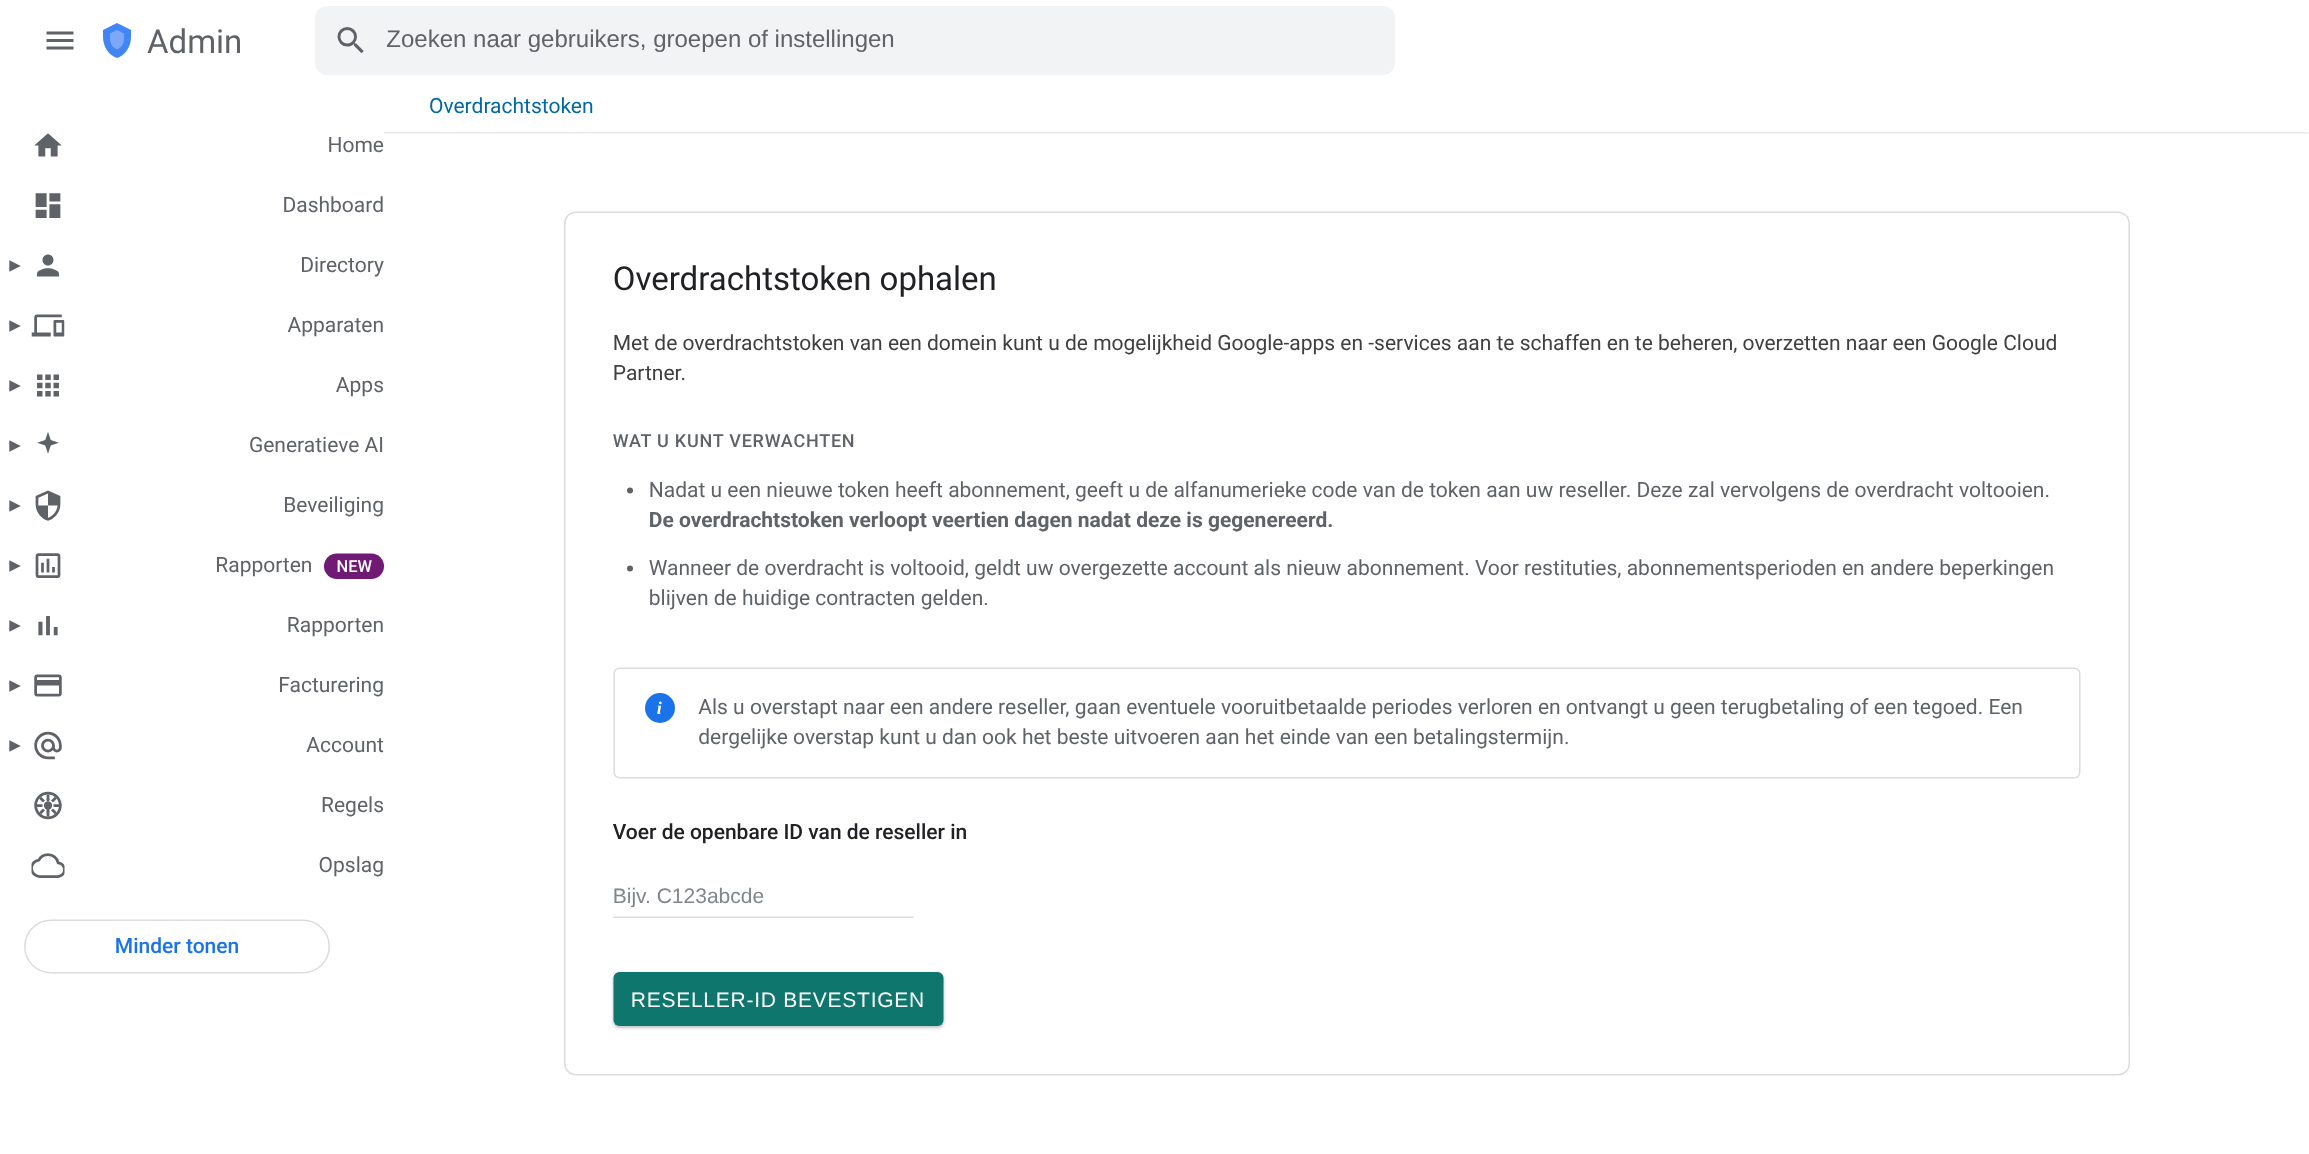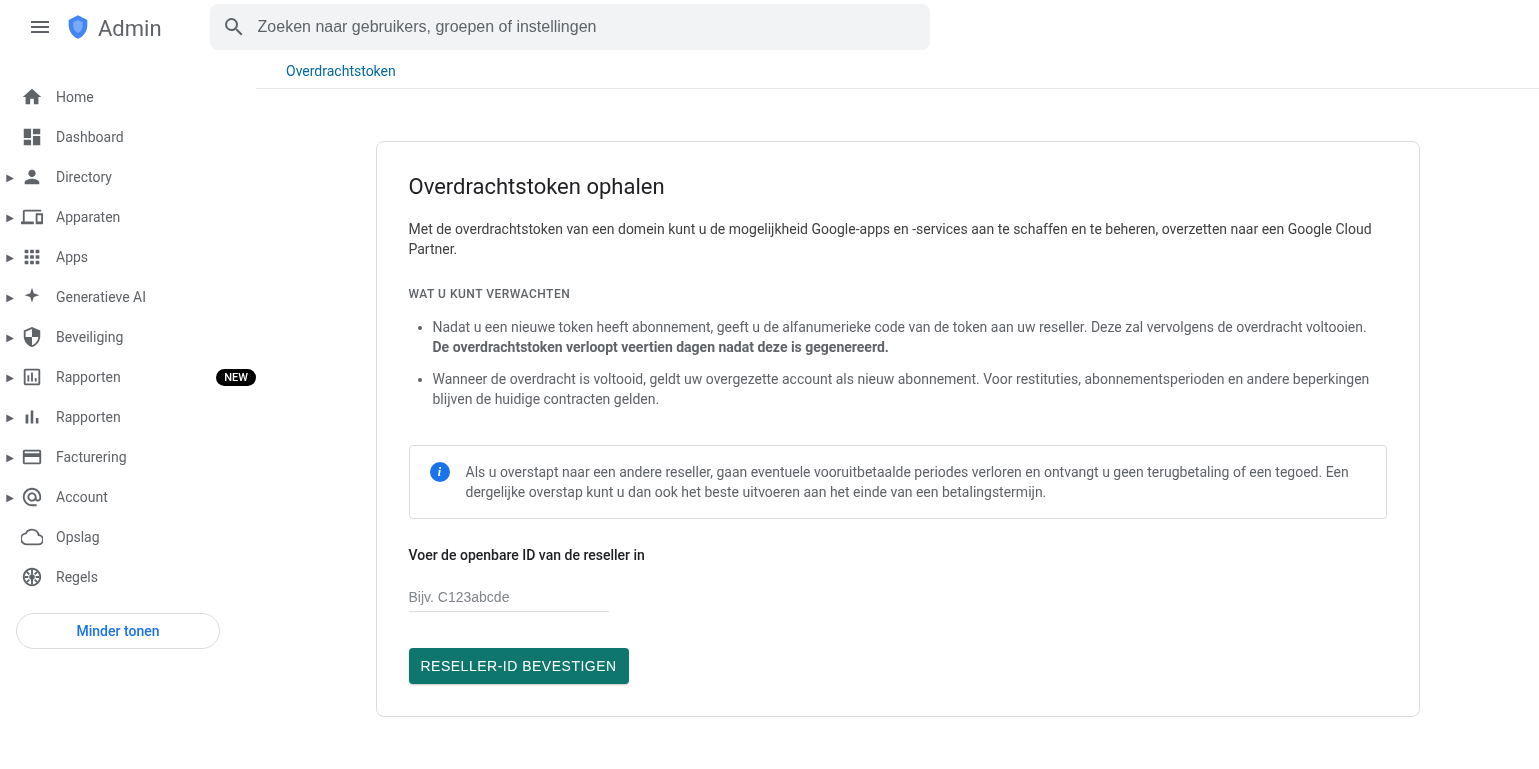--- a/index.html
+++ b/index.html
@@ -6,27 +6,27 @@
 body { font-family: 'Google Sans', Roboto, Arial, sans-serif; color: #202124; background: #fff; }
 .header { display: flex; align-items: center; height: 53px; padding: 0 16px; }
 .menu-btn { width: 48px; height: 48px; display: flex; align-items: center; justify-content: center; cursor: pointer; border-radius: 50%; }
 .logo-area { display: flex; align-items: flex-end; gap: 6px; margin-left: 0; }
 .logo-icon { width: 28px; height: 28px; }
 .logo-text { font-size: 22px; color: #5f6368; }
 .search-box { flex: 0 0 720px; height: 46px; background: #f1f3f4; border-radius: 8px; display: flex; align-items: center; padding: 0 12px; margin-left: 48px; }
 .search-input { border: none; background: transparent; outline: none; flex: 1; font-size: 16px; color: #5f6368; margin-left: 12px; }
 .search-input::placeholder { color: #5f6368; }
 .layout { display: flex; }
-.sidebar { width: 256px; padding-top: 24px; flex-shrink: 0; }
+.sidebar { width: 256px; padding-top: 24px; flex-shrink: 0; text-align: right; }
 .nav-item { display: flex; align-items: center; height: 40px; padding-left: 0; cursor: pointer; color: #5f6368; font-size: 14px; }
 .nav-chevron { width: 20px; display: flex; align-items: center; justify-content: center; font-size: 10px; color: #5f6368; visibility: hidden; }
 .nav-chevron.visible { visibility: visible; }
 .nav-icon { width: 24px; height: 24px; margin-right: 12px; display: flex; align-items: center; justify-content: center; }
 .nav-label { flex: 1; }
-.badge { background: #000000; color: #fff; font-size: 11px; font-weight: 500; padding: 2px 8px; border-radius: 10px; margin-left: 8px; }
+.badge { background: #701a75; color: #fff; font-size: 11px; font-weight: 500; padding: 2px 8px; border-radius: 10px; margin-left: 8px; }
 .less-btn { margin: 16px 16px 0 16px; border: 1px solid #dadce0; border-radius: 24px; height: 36px; display: flex; align-items: center; justify-content: center; color: #1a73e8; font-size: 14px; font-weight: 500; cursor: pointer; width: 204px; }
 .main { flex: 1; }
 .breadcrumb-bar { height: 36px; display: flex; align-items: center; padding-left: 30px; border-bottom: 1px solid #e8eaed; font-size: 14px; color: #0369a1; }
 .content { display: flex; justify-content: center; padding: 52px 0; }
 .card { width: 1044px; border: 1px solid #dadce0; border-radius: 8px; padding: 32px; }
 .card-title { font-size: 22px; font-weight: 400; color: #202124; margin-bottom: 20px; }
 .card-desc { font-size: 14px; color: #404040; line-height: 20px; margin-bottom: 28px; }
 .section-label { font-size: 12px; font-weight: 500; color: #5f6368; letter-spacing: 0.5px; margin-bottom: 16px; }
 .bullet-list { list-style: disc; padding-left: 24px; margin-bottom: 36px; }
 .bullet-list li { font-size: 14px; color: #5f6368; line-height: 20px; margin-bottom: 12px; }
@@ -164,35 +164,35 @@
             <svg width="22" height="22" viewBox="0 0 24 24" fill="#5f6368">
               <path d="M12 2C6.48 2 2 6.48 2 12s4.48 10 10 10h5v-2h-5c-4.34 0-8-3.66-8-8s3.66-8 8-8 8 3.66 8 8v1.43c0 .79-.71 1.57-1.5 1.57s-1.5-.78-1.5-1.57V12c0-2.76-2.24-5-5-5s-5 2.24-5 5 2.24 5 5 5c1.38 0 2.64-.56 3.54-1.47.65.89 1.77 1.47 2.96 1.47 1.97 0 3.5-1.6 3.5-3.57V12c0-5.52-4.48-10-10-10zm0 13c-1.66 0-3-1.34-3-3s1.34-3 3-3 3 1.34 3 3-1.34 3-3 3z"></path>
             </svg>
           </span>
           <span class="nav-label">Account</span>
         </div>
         <div class="nav-item">
           <span class="nav-chevron ">▶</span>
           <span class="nav-icon">
             <svg width="22" height="22" viewBox="0 0 24 24" fill="#5f6368">
-              <path d="M19.35 10.04C18.67 6.59 15.64 4 12 4 9.11 4 6.6 5.64 5.35 8.04 2.34 8.36 0 10.91 0 14c0 3.31 2.69 6 6 6h13c2.76 0 5-2.24 5-5 0-2.64-2.05-4.78-4.65-4.96z" fill="none" stroke="#5f6368" stroke-width="2"></path>
-            </svg>
-          </span>
-          <span class="nav-label">Opslag</span>
-        </div>
-        <div class="nav-item">
-          <span class="nav-chevron ">▶</span>
-          <span class="nav-icon">
-            <svg width="22" height="22" viewBox="0 0 24 24" fill="#5f6368">
               <path d="M12 2C6.48 2 2 6.48 2 12s4.48 10 10 10 10-4.48 10-10S17.52 2 12 2zm0 18c-4.41 0-8-3.59-8-8s3.59-8 8-8 8 3.59 8 8-3.59 8-8 8zm-1-13h2v2h-2zm0 4h2v6h-2z" transform="rotate(0)"></path>
               <circle cx="12" cy="12" r="3"></circle>
               <path d="M12 4v4M12 16v4M4 12h4M16 12h4M6.3 6.3l2.8 2.8M14.9 14.9l2.8 2.8M6.3 17.7l2.8-2.8M14.9 9.1l2.8-2.8" stroke="#5f6368" stroke-width="2" fill="none"></path>
             </svg>
           </span>
           <span class="nav-label">Regels</span>
+        </div>
+        <div class="nav-item">
+          <span class="nav-chevron ">▶</span>
+          <span class="nav-icon">
+            <svg width="22" height="22" viewBox="0 0 24 24" fill="#5f6368">
+              <path d="M19.35 10.04C18.67 6.59 15.64 4 12 4 9.11 4 6.6 5.64 5.35 8.04 2.34 8.36 0 10.91 0 14c0 3.31 2.69 6 6 6h13c2.76 0 5-2.24 5-5 0-2.64-2.05-4.78-4.65-4.96z" fill="none" stroke="#5f6368" stroke-width="2"></path>
+            </svg>
+          </span>
+          <span class="nav-label">Opslag</span>
         </div>
       </div>
     <div class="less-btn">Minder tonen</div>
   </div>
 
   <div class="main">
     <div class="breadcrumb-bar">
       <span>Overdrachtstoken</span>
     </div>
     <div class="content">

